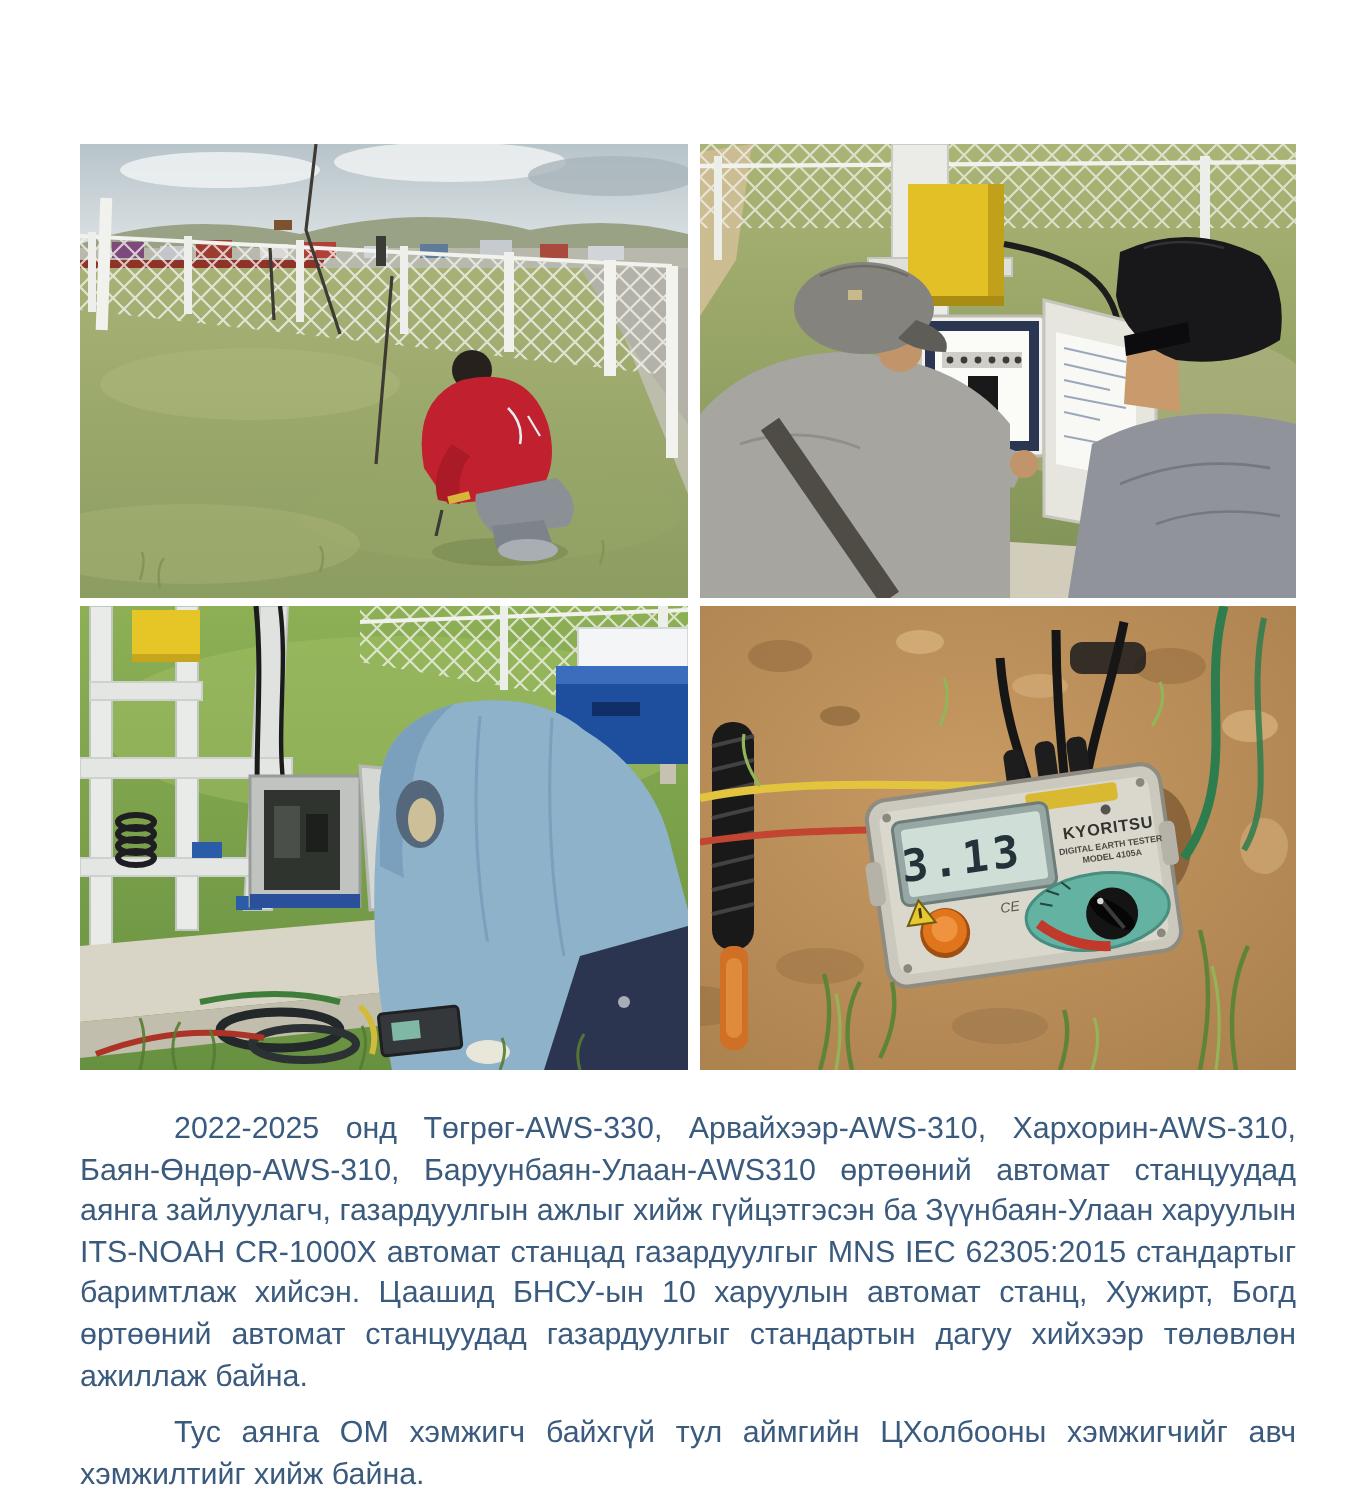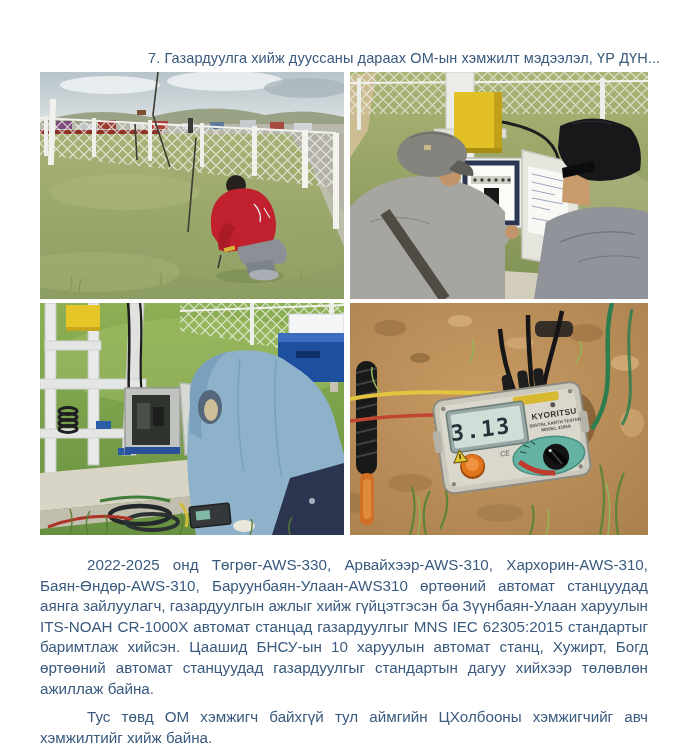--- a/index.html
+++ b/index.html
@@ -25,21 +25,20 @@
     position:absolute;left:40px;top:555px;width:608px;
     color:var(--txt);font-size:15.2px;line-height:20.6px;text-align:justify;
   }
   .body-text p{margin:0 0 8px 0;text-indent:47px;}
 </style>
 </head>
 <body style="--txt: #3a5a7e;">
 
 <div class="page">
 
-  <div class="title">7. Газардуулга хийж дууссаны дараах ОМ-ын хэмжилт мэдээлэл, ҮР ДҮН...</div>
 
   <div class="photo-grid">
 
     <div class="photo">
       <svg viewBox="0 0 304 227">
         <defs>
           <linearGradient id="sky1" x1="0" y1="0" x2="0" y2="1">
             <stop offset="0" stop-color="#b7c4ca"></stop>
               <stop offset="1" stop-color="#e2e7e8"></stop>
           </linearGradient>
@@ -415,16 +414,16 @@
               <path d="M226,60 q8,-12 4,-22"></path>
           </g>
         </g>
       </svg>
     </div>
 
   </div>
 
   <div class="body-text">
     <p>2022-2025 онд Төгрөг-AWS-330, Арвайхээр-AWS-310, Хархорин-AWS-310, Баян-Өндөр-AWS-310, Баруунбаян-Улаан-AWS310  өртөөний автомат станцуудад аянга зайлуулагч, газардуулгын  ажлыг хийж гүйцэтгэсэн ба Зүүнбаян-Улаан харуулын ITS-NOAH CR-1000X  автомат станцад газардуулгыг MNS IEC 62305:2015 стандартыг баримтлаж хийсэн. Цаашид БНСУ-ын 10 харуулын автомат станц, Хужирт, Богд өртөөний автомат станцуудад газардуулгыг стандартын дагуу хийхээр төлөвлөн ажиллаж байна.</p>
-    <p>Тус төвд ОМ хэмжигч байхгүй тул аймгийн ЦХолбооны хэмжигчийг авч хэмжилтийг хийж байна.</p>
+    <p>Тус аянга ОМ хэмжигч байхгүй тул аймгийн ЦХолбооны хэмжигчийг авч хэмжилтийг хийж байна.</p>
   </div>
 
 </div>
 
 </body></html>

